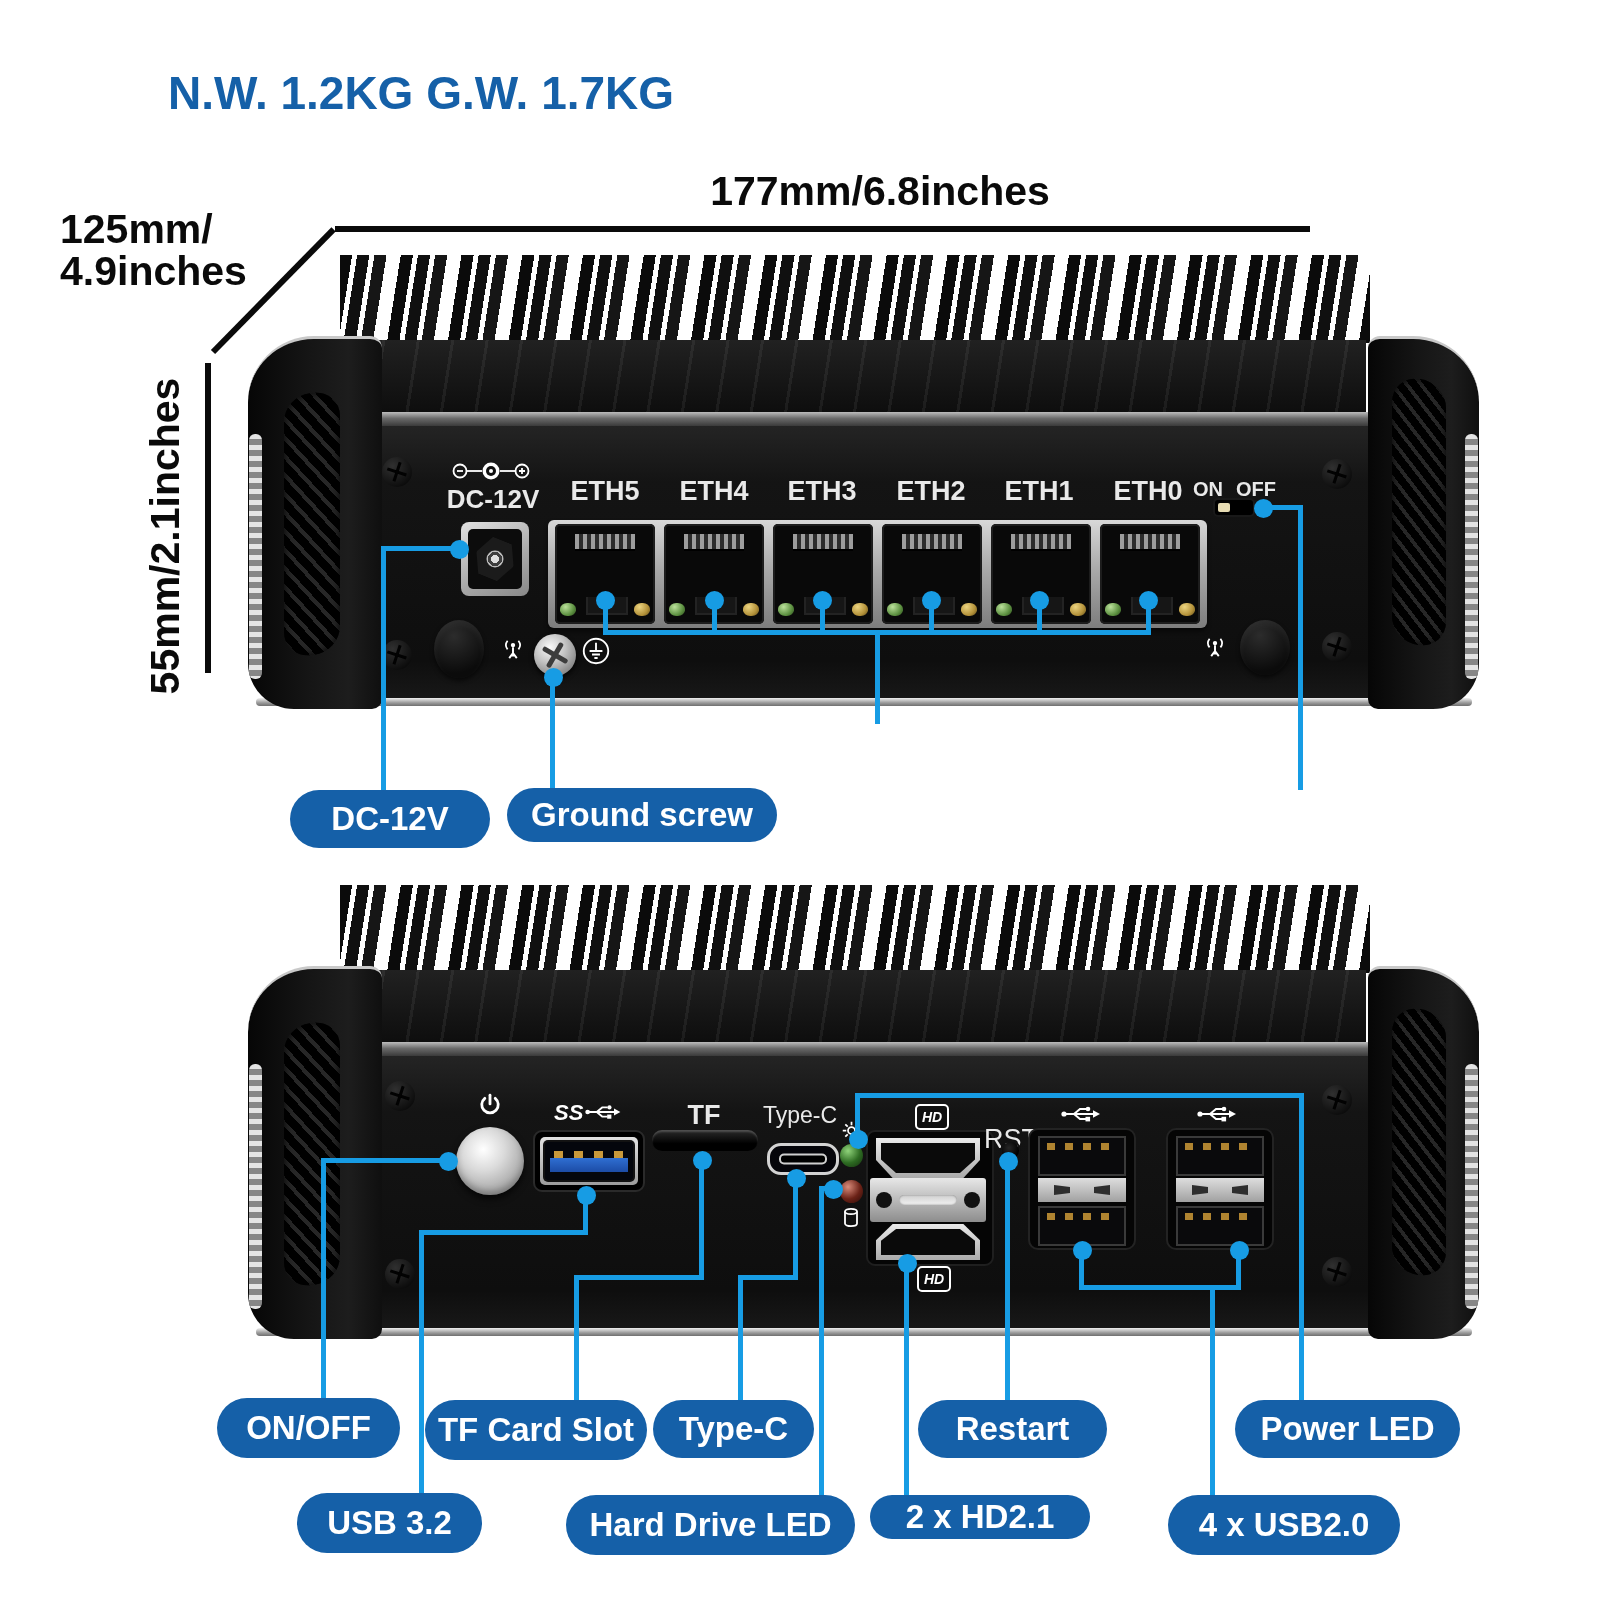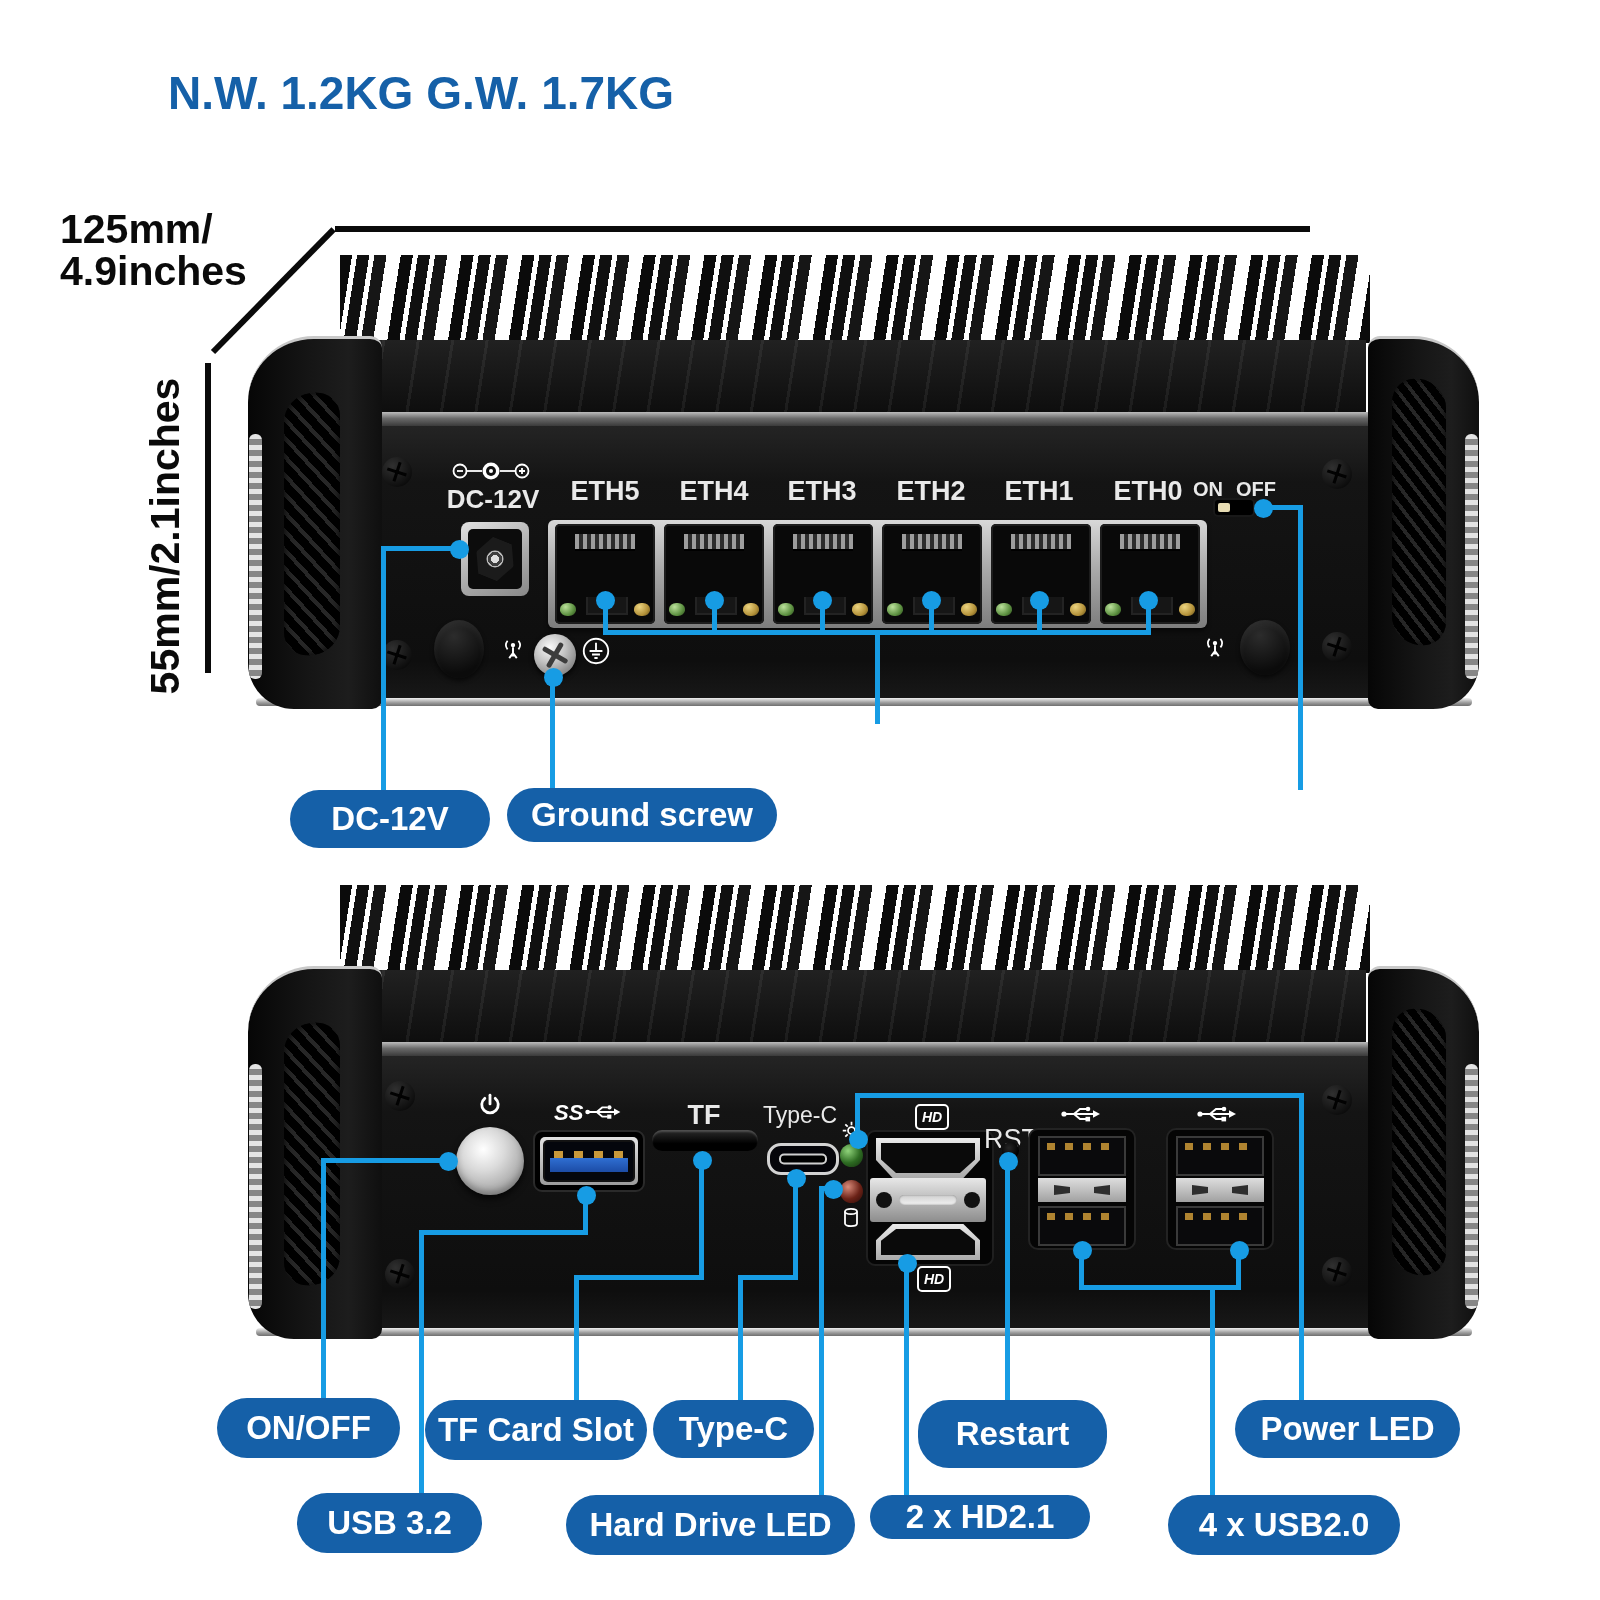--- a/index.html
+++ b/index.html
@@ -106,20 +106,21 @@
         font-size:14px;font-style:italic;display:flex;align-items:center;justify-content:center;background:rgba(0,0,0,.2);}
   .icon{position:absolute;}
 </style>
 </head>
 <body>
 
 <div id="canvas">
 
   <div class="abs title" style="left:168px;top:66px;">N.W. 1.2KG G.W. 1.7KG</div>
 
+  <div class="abs dim" style="left:600px;top:170px;width:560px;text-align:center;">177mm/6.8inches</div>
   <div class="bl" style="left:335px;top:226px;width:975px;height:6px;"></div>
   <div class="bl" style="left:213px;top:349px;width:172px;height:6px;transform:rotate(-45.5deg);transform-origin:0 50%;"></div>
 
   <div class="abs dim" style="left:60px;top:208px;">
     <div>125mm/</div>
     <div>4.9inches</div>
   </div>
 
   <div class="abs dim" style="left:-5px;top:515px;width:340px;text-align:center;transform:rotate(-90deg);">55mm/2.1inches</div>
   <div class="bl" style="left:205px;top:363px;width:6px;height:310px;"></div>
@@ -400,21 +401,21 @@
   <div class="cl" style="left:819px;top:1186px;width:14px;height:5px;"></div>
   <div class="cl" style="left:819px;top:1186px;width:5px;height:309px;"></div>
   <div class="pill" style="left:566px;top:1495px;width:289px;height:60px;">Hard Drive LED</div>
 
   <div class="dot" style="left:898px;top:1254px;"></div>
   <div class="cl" style="left:904px;top:1263px;width:5px;height:232px;"></div>
   <div class="pill" style="left:870px;top:1495px;width:220px;height:44px;">2 x HD2.1</div>
 
   <div class="dot" style="left:999px;top:1152px;"></div>
   <div class="cl" style="left:1005px;top:1161px;width:5px;height:239px;"></div>
-  <div class="pill" style="left:918px;top:1400px;width:189px;height:68px;">Restart</div>
+  <div class="pill" style="left:918px;top:1400px;width:189px;height:58px;">Restart</div>
 
   <div class="dot" style="left:1073px;top:1241px;"></div>
   <div class="dot" style="left:1230px;top:1241px;"></div>
   <div class="cl" style="left:1079px;top:1250px;width:5px;height:40px;"></div>
   <div class="cl" style="left:1236px;top:1250px;width:5px;height:40px;"></div>
   <div class="cl" style="left:1079px;top:1285px;width:162px;height:5px;"></div>
   <div class="cl" style="left:1210px;top:1285px;width:5px;height:210px;"></div>
   <div class="pill" style="left:1168px;top:1495px;width:232px;height:60px;">4 x USB2.0</div>
 
   <div class="dot" style="left:849px;top:1130px;"></div>

